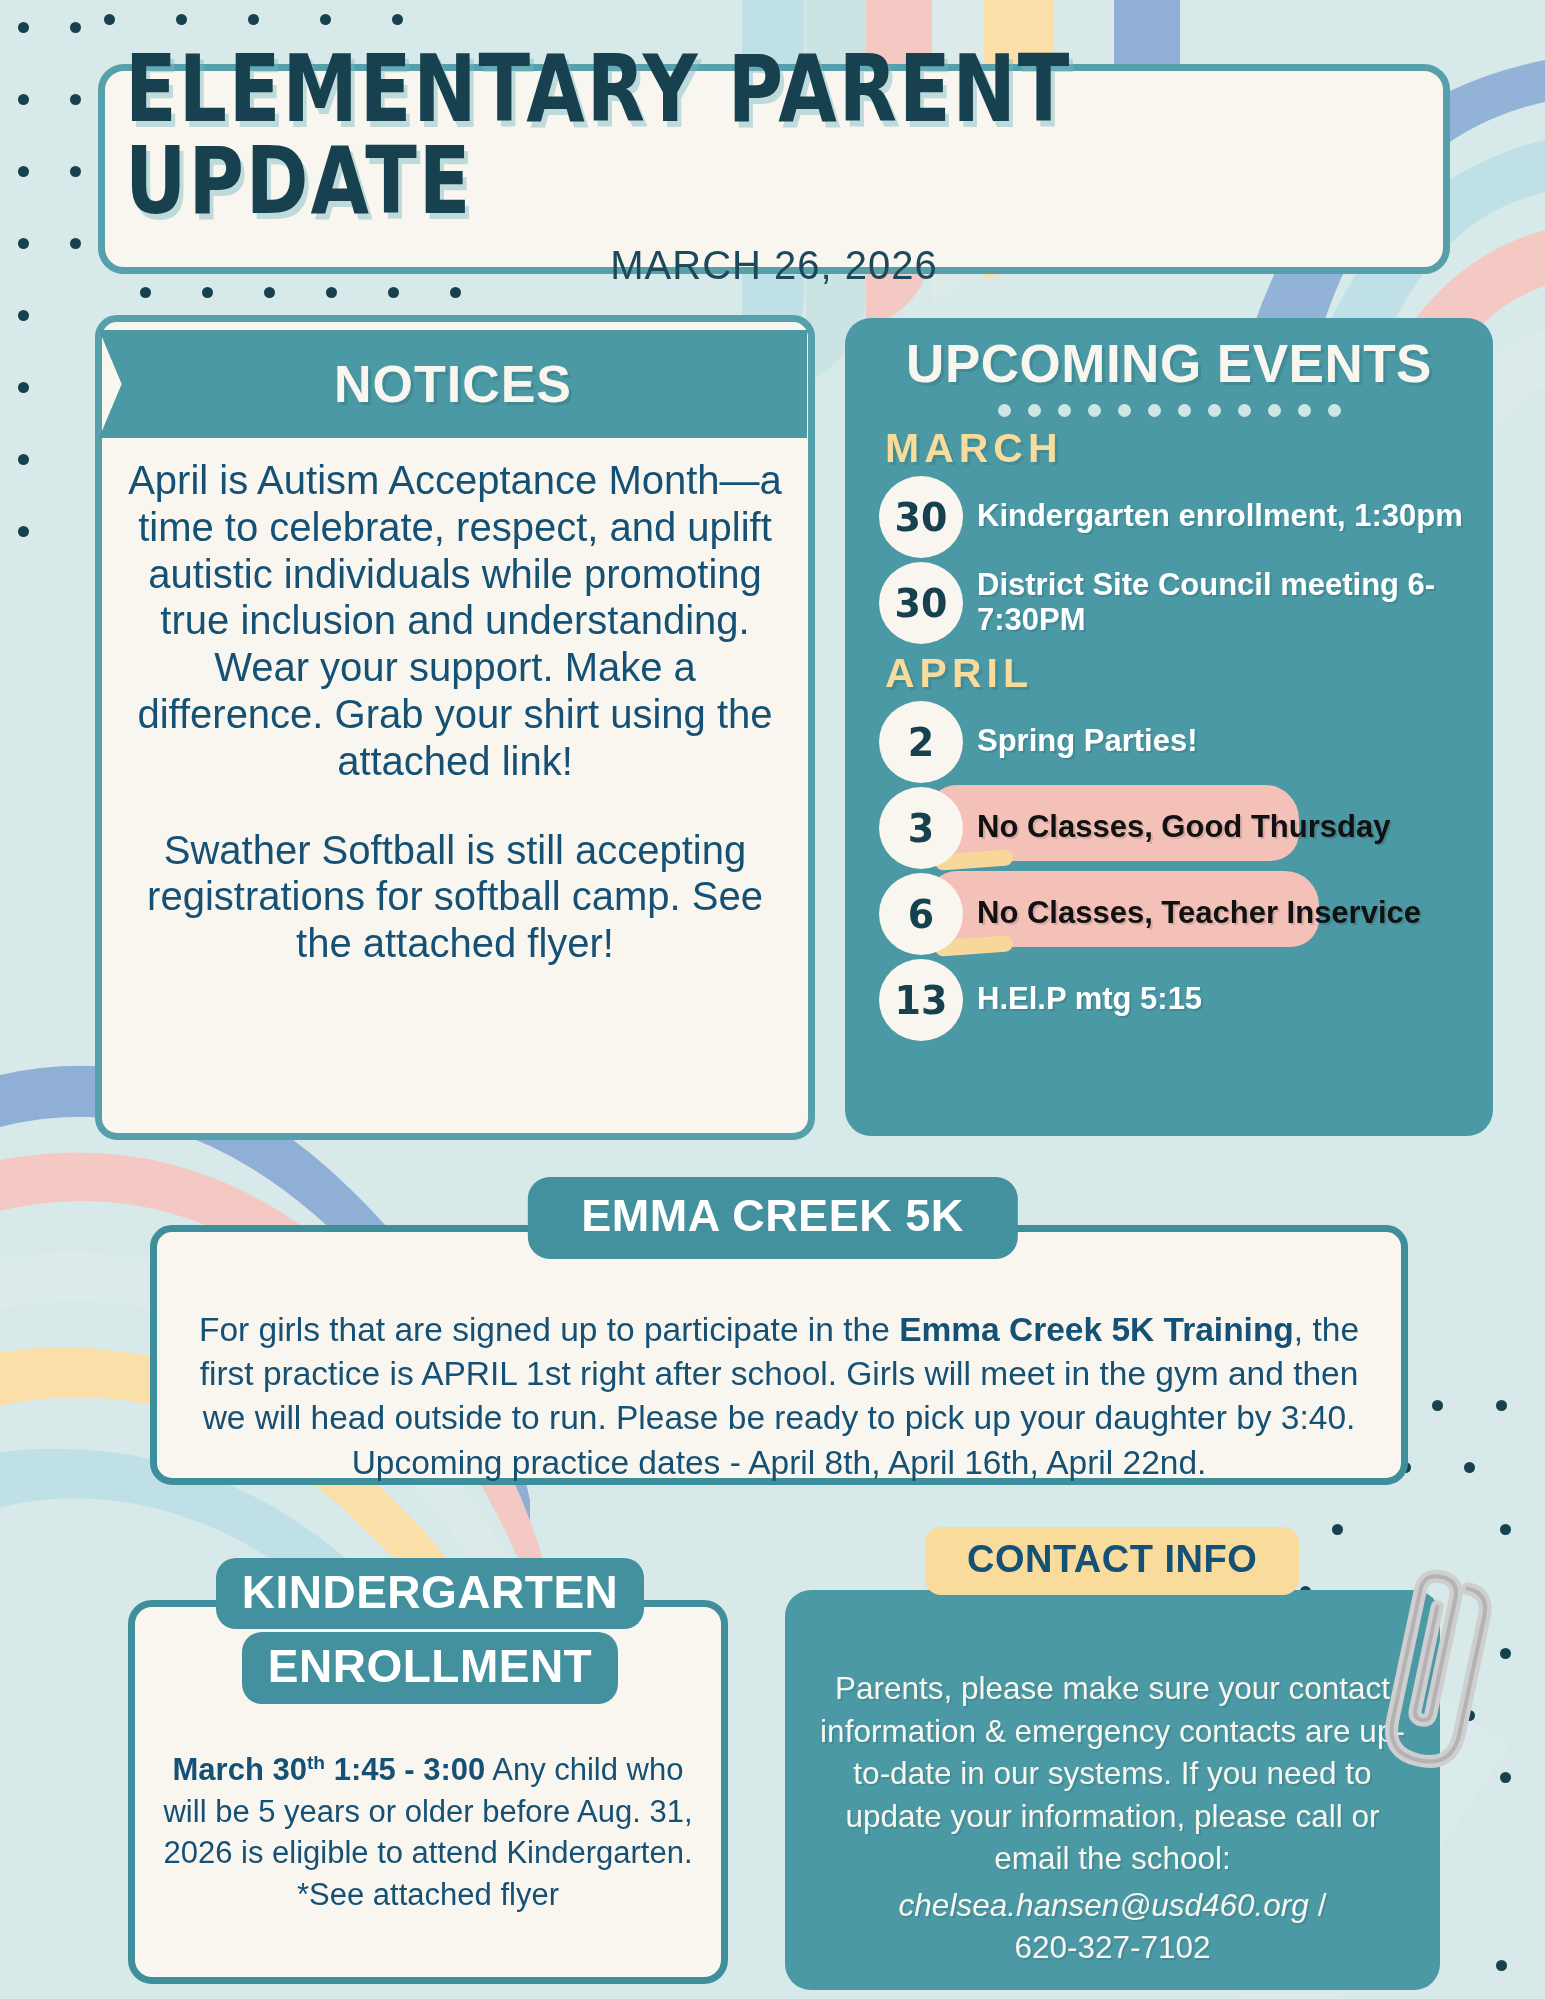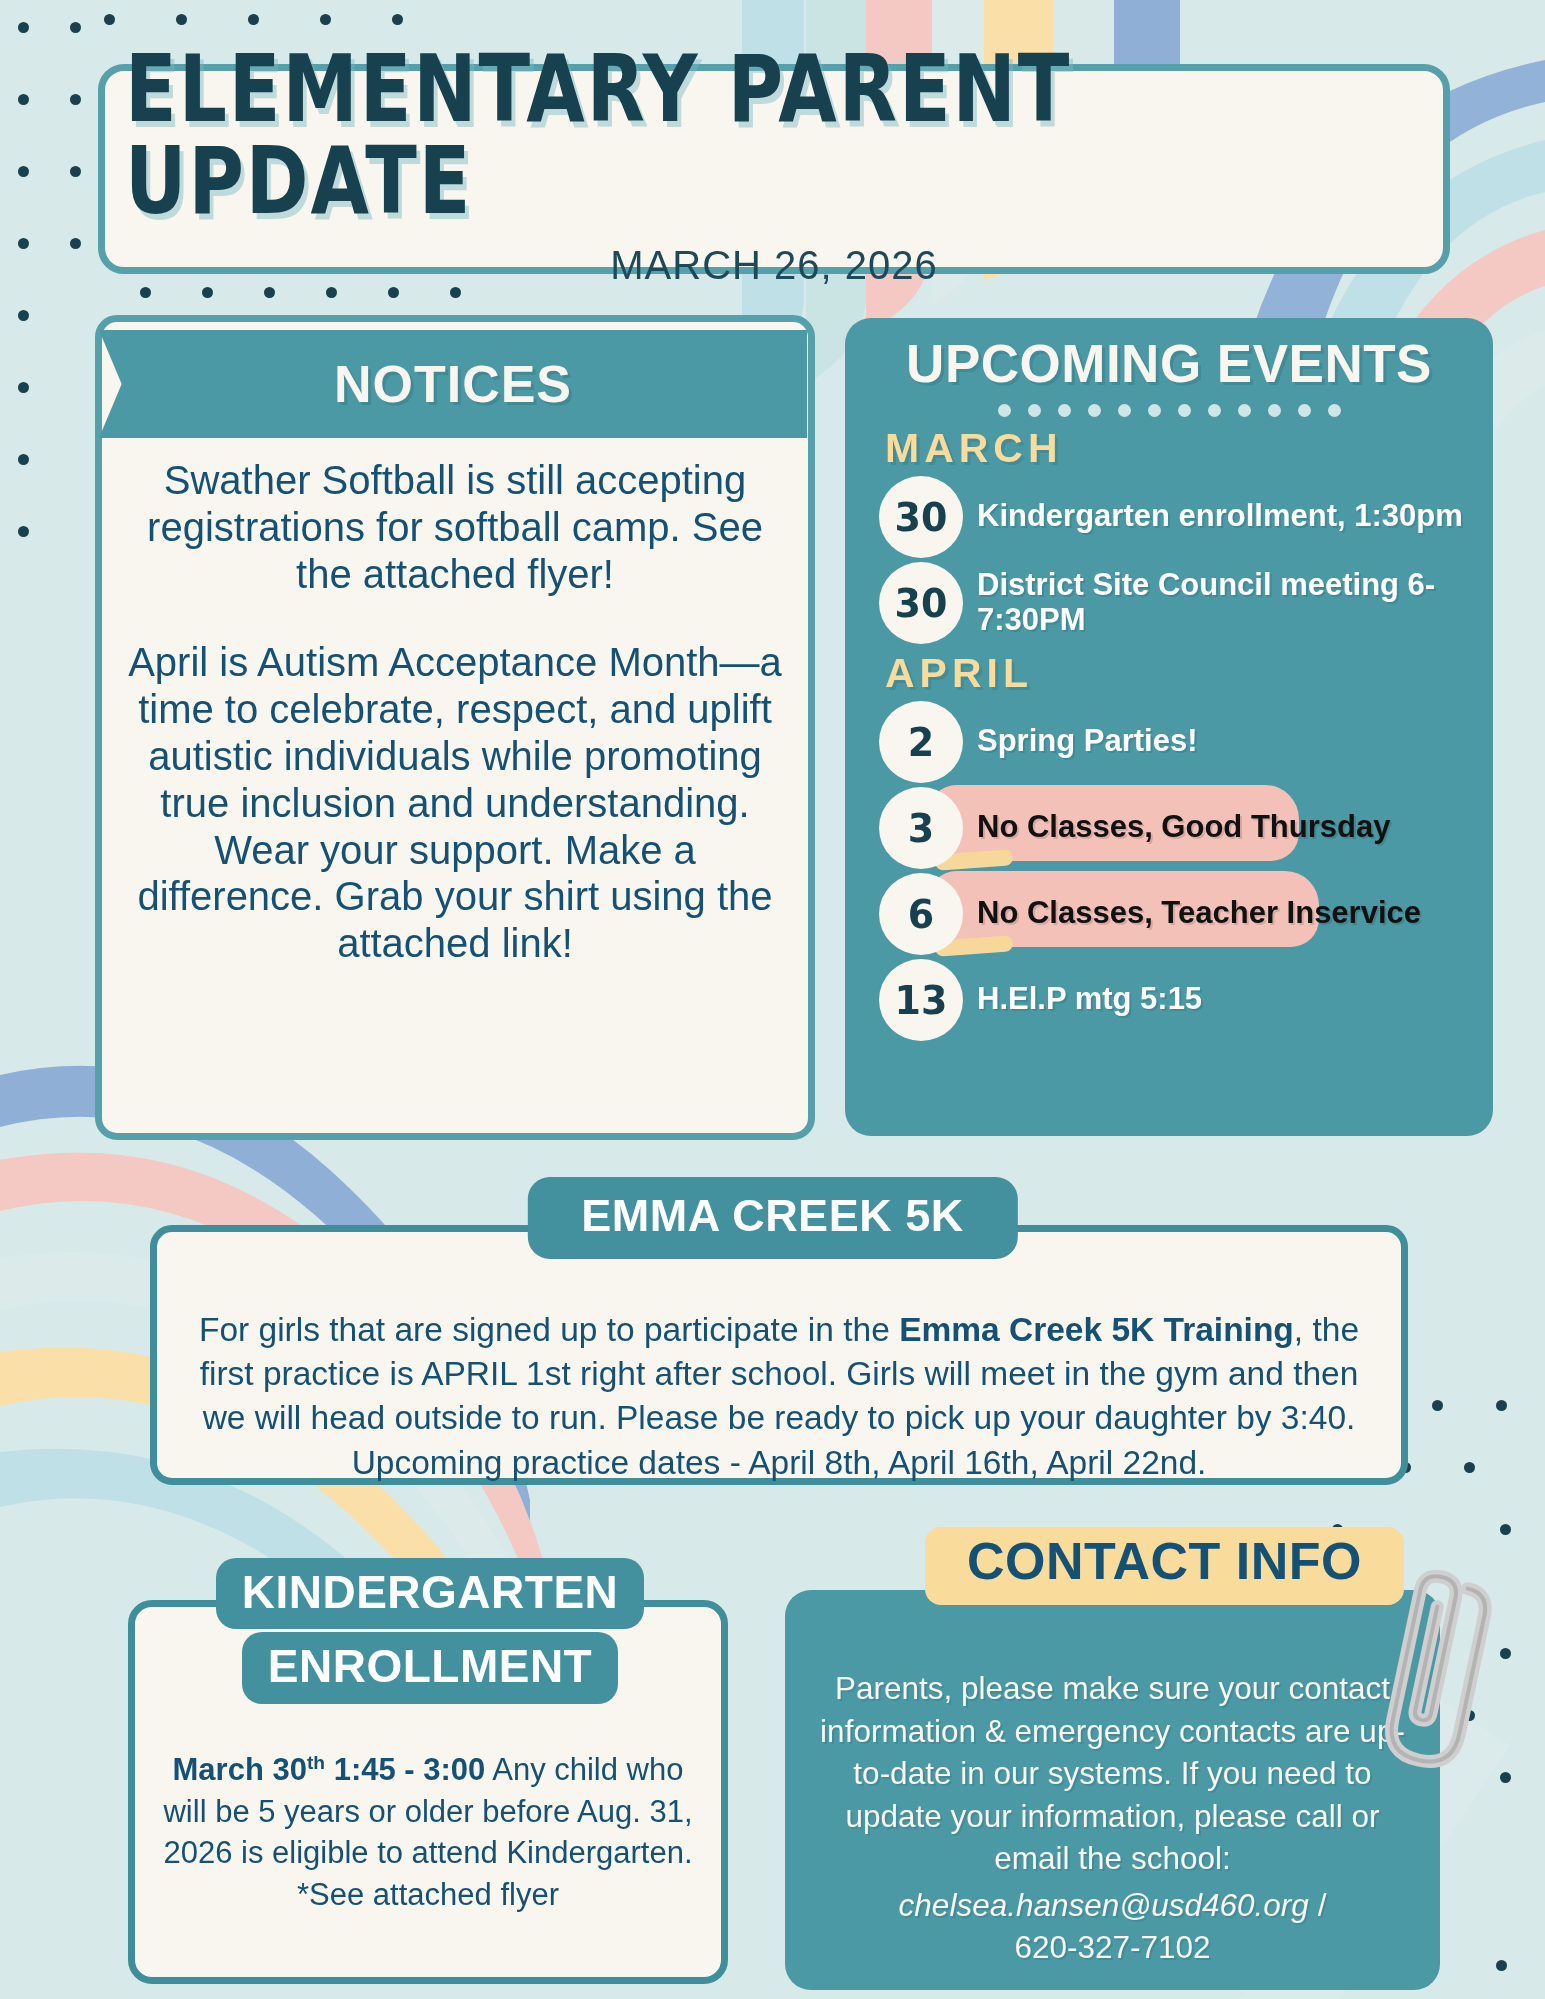--- a/index.html
+++ b/index.html
@@ -141,21 +141,21 @@
   .kg-body sup{font-size:.62em;}
 
   
   .contact-card{
     position:absolute;left:785px;top:1590px;width:655px;height:400px;
     background:#4a99a5;border-radius:26px;box-sizing:border-box;
   }
   .contact-badge{
     position:absolute;left:925px;top:1527px;z-index:8;
     background:#f9dc9b;color:#155075;border-radius:16px;
-    padding:4px 42px 14px 42px;font-weight:700;font-size:52px;letter-spacing:0.5px;
+    padding:11px 42px 14px 42px;font-weight:700;font-size:38px;letter-spacing:0.5px;
   }
   .contact-body{
     position:absolute;left:20px;right:20px;top:77px;text-align:center;
     color:#f8f6ef;font-size:31.5px;line-height:1.35;
     text-shadow:2px 2px 0 rgba(23,65,79,.14);
   }
   .contact-body i{font-style:italic;}
 
   
   .clip{position:absolute;left:1372px;top:1555px;z-index:9;}
@@ -253,22 +253,22 @@
   <div class="header-card">
     <div class="hdr-title">ELEMENTARY PARENT UPDATE</div>
     <div class="hdr-sub">MARCH 26, 2026</div>
   </div>
 
   <div class="notices-card">
     <div class="ribbon">
       <span>NOTICES</span>
     </div>
     <div class="notices-body">
+      <p>April is Autism Acceptance Month—a time to celebrate, respect, and uplift autistic individuals while promoting true inclusion and understanding. Wear your support. Make a difference. Grab your shirt using the attached link!</p>
       <p>Swather Softball is still accepting registrations for softball camp. See the attached flyer!</p>
-      <p>April is Autism Acceptance Month—a time to celebrate, respect, and uplift autistic individuals while promoting true inclusion and understanding. Wear your support. Make a difference. Grab your shirt using the attached link!</p>
     </div>
   </div>
 
   <div class="events">
     <div class="ev-title">UPCOMING EVENTS</div>
     <div class="ev-dots">
       <i></i>
         <i></i>
         <i></i>
         <i></i>

